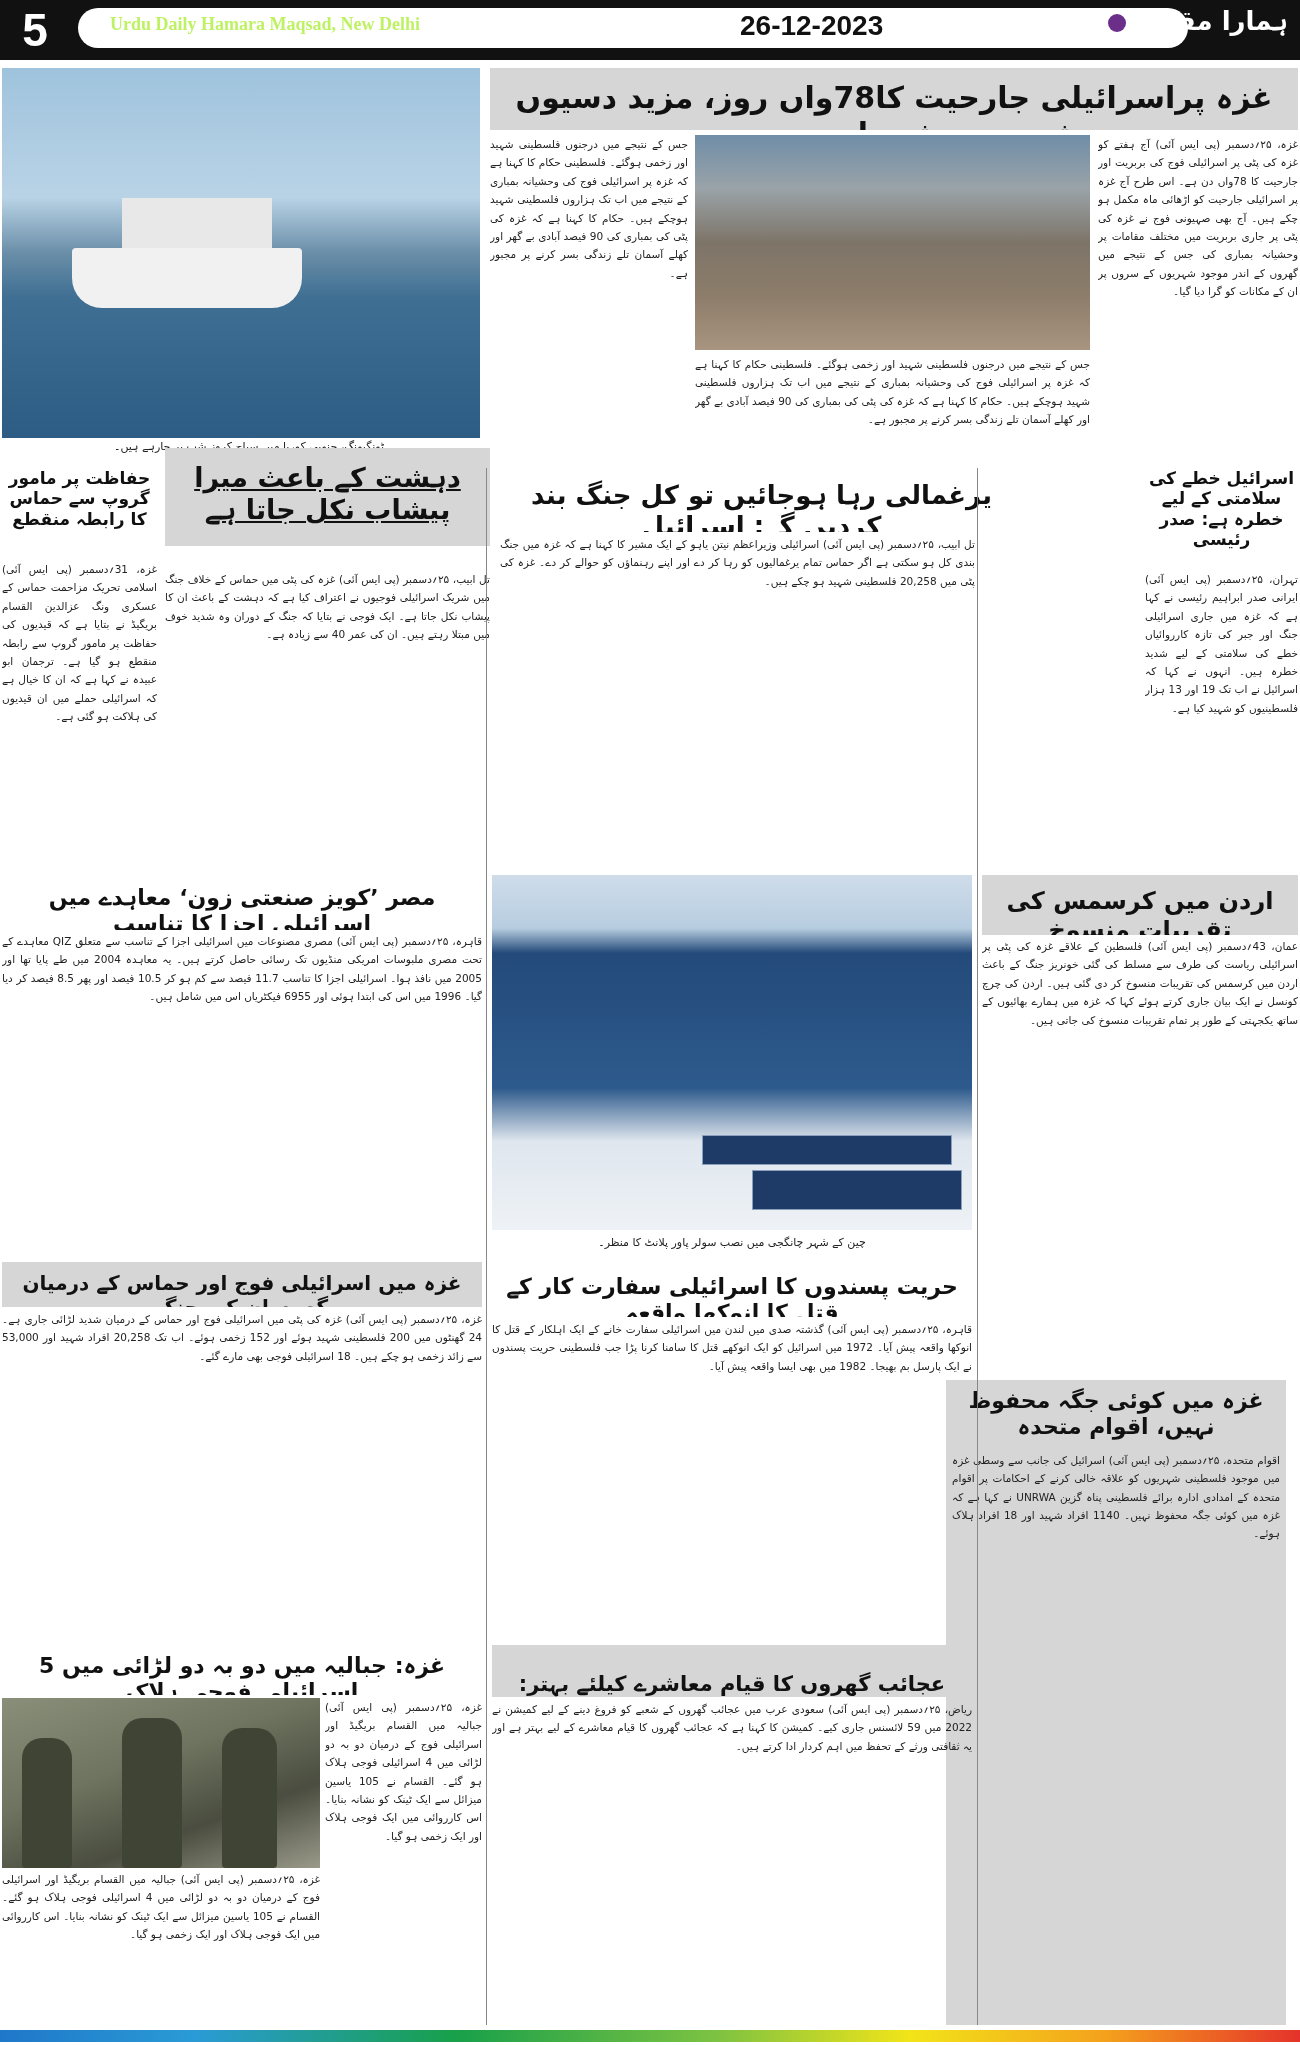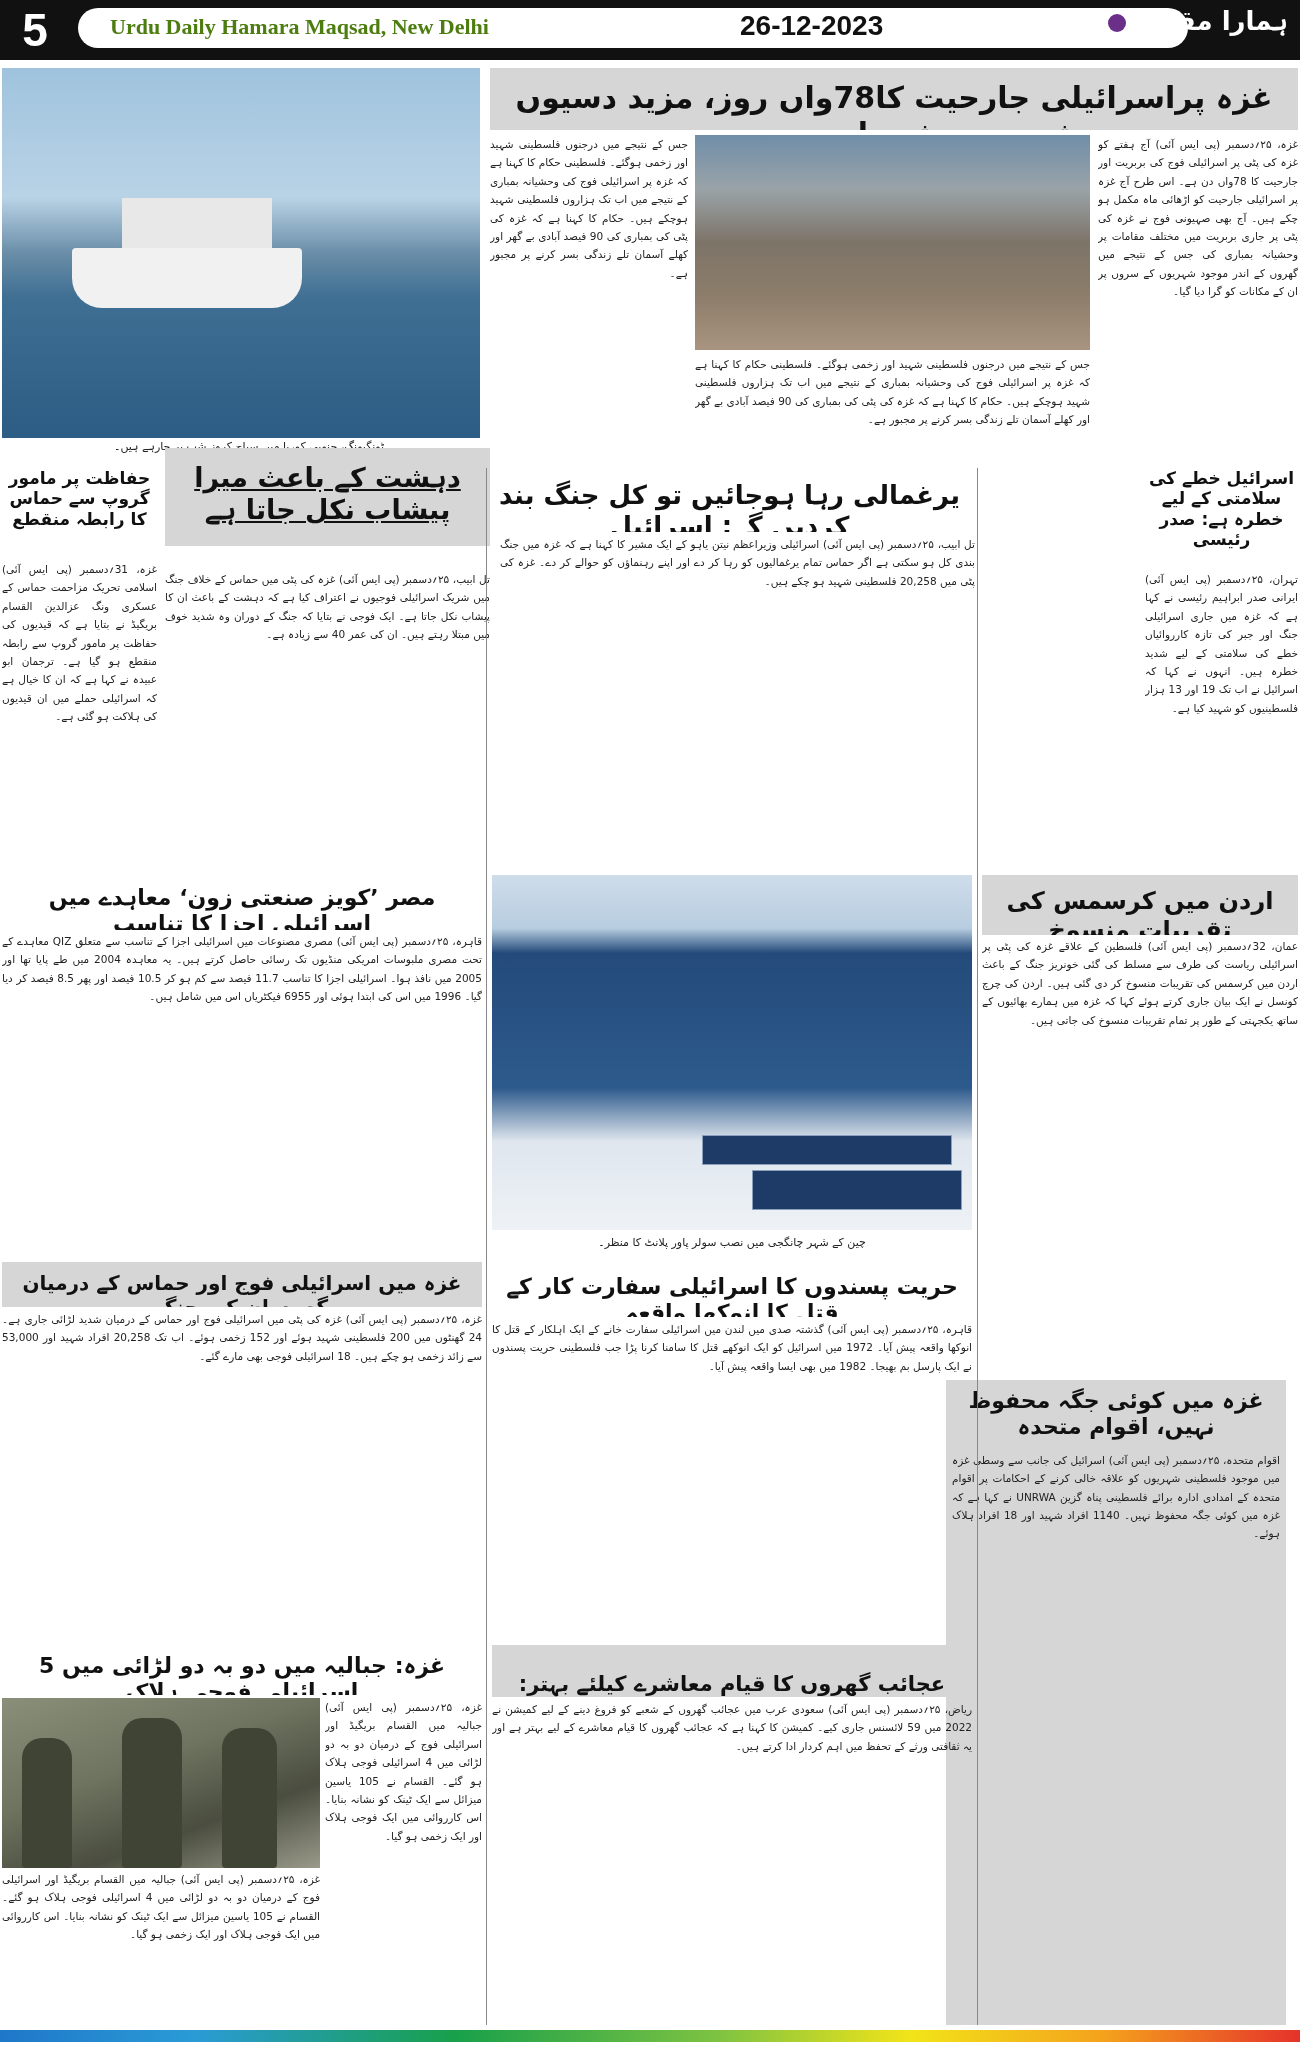--- a/index.html
+++ b/index.html
@@ -1,20 +1,20 @@
 <!DOCTYPE html>
 <html><head>
 <meta charset="utf-8">
 <style>
   * { box-sizing: border-box; margin: 0; padding: 0; }
   body { width: 1300px; height: 2045px; background: #ffffff; font-family: "DejaVu Sans", sans-serif; position: relative; overflow: hidden; color: #111; }
   .masthead { position: absolute; left: 0; top: 0; width: 1300px; height: 60px; background: #111; }
   .mast-page { position: absolute; left: 0; top: 0; width: 70px; height: 60px; color: #fff; font-family: "Liberation Sans", sans-serif; font-weight: bold; font-size: 46px; text-align: center; line-height: 60px; }
   .mast-band { position: absolute; left: 78px; top: 8px; width: 1110px; height: 40px; background: #fff; border-radius: 22px 22px 22px 22px; }
-  .mast-title { position: absolute; left: 110px; top: 14px; font-family: "Liberation Serif", serif; font-weight: bold; font-size: 22px; color: #4d7c0f; }
+  .mast-title { position: absolute; left: 110px; top: 14px; font-family: "Liberation Serif", serif; font-weight: bold; font-size: 18px; color: #bef264; }
   .mast-date { position: absolute; left: 740px; top: 10px; font-family: "Liberation Sans", sans-serif; font-weight: bold; font-size: 28px; color: #111; }
   .mast-logo { position: absolute; right: 12px; top: 6px; color: #fff; font-size: 26px; font-weight: bold; direction: rtl; }
   .mast-logo .dot { display: inline-block; width: 18px; height: 18px; border-radius: 50%; background: #6b2f8a; vertical-align: middle; margin: 0 2px; }
 
   .box { position: absolute; overflow: hidden; }
   .gray { background: #d6d6d6; }
   .headline { direction: rtl; text-align: center; font-family: "DejaVu Sans", sans-serif; font-weight: bold; color: #111; line-height: 1.2; }
   .body-text { direction: rtl; text-align: justify; font-size: 10.5px; line-height: 1.75; color: #222; }
   .caption { direction: rtl; text-align: center; font-size: 11px; color: #222; }
   .col { position: absolute; overflow: hidden; }
@@ -62,21 +62,21 @@
 <div class="box gray" style="left:165px;top:448px;width:325px;height:98px;text-decoration:underline;">
   <div class="headline" style="font-size:27px;padding-top:14px;">دہشت کے باعث میرا پیشاب نکل جاتا ہے</div>
 </div>
 <div class="col body-text" style="left:165px;top:570px;width:325px;height:290px;">تل ابیب، ۲۵؍دسمبر (پی ایس آئی) غزہ کی پٹی میں حماس کے خلاف جنگ میں شریک اسرائیلی فوجیوں نے اعتراف کیا ہے کہ دہشت کے باعث ان کا پیشاب نکل جاتا ہے۔ ایک فوجی نے بتایا کہ جنگ کے دوران وہ شدید خوف میں مبتلا رہتے ہیں۔ ان کی عمر 40 سے زیادہ ہے۔</div>
 
 <div class="box" style="left:2px;top:468px;width:155px;height:90px;">
   <div class="headline" style="font-size:17px;">حفاظت پر مامور گروپ سے حماس کا رابطہ منقطع</div>
 </div>
 <div class="col body-text" style="left:2px;top:560px;width:155px;height:300px;">غزہ، 31؍دسمبر (پی ایس آئی) اسلامی تحریک مزاحمت حماس کے عسکری ونگ عزالدین القسام بریگیڈ نے بتایا ہے کہ قیدیوں کی حفاظت پر مامور گروپ سے رابطہ منقطع ہو گیا ہے۔ ترجمان ابو عبیدہ نے کہا ہے کہ ان کا خیال ہے کہ اسرائیلی حملے میں ان قیدیوں کی ہلاکت ہو گئی ہے۔</div>
 
-<div class="box" style="left:492px;top:472px;width:475px;height:60px;">
+<div class="box" style="left:524px;top:472px;width:475px;height:60px;">
   <div class="headline" style="font-size:26px;padding-top:8px;">یرغمالی رہا ہوجائیں تو کل جنگ بند کردیں گے: اسرائیل</div>
 </div>
 <div class="col body-text" style="left:500px;top:535px;width:475px;height:325px;">تل ابیب، ۲۵؍دسمبر (پی ایس آئی) اسرائیلی وزیراعظم نیتن یاہو کے ایک مشیر کا کہنا ہے کہ غزہ میں جنگ بندی کل ہو سکتی ہے اگر حماس تمام یرغمالیوں کو رہا کر دے اور اپنے رہنماؤں کو حوالے کر دے۔ غزہ کی پٹی میں 20,258 فلسطینی شہید ہو چکے ہیں۔</div>
 
 <div class="box" style="left:1145px;top:468px;width:153px;height:100px;">
   <div class="headline" style="font-size:17px;">اسرائیل خطے کی سلامتی کے لیے خطرہ ہے: صدر رئیسی</div>
 </div>
 <div class="col body-text" style="left:1145px;top:570px;width:153px;height:290px;">تہران، ۲۵؍دسمبر (پی ایس آئی) ایرانی صدر ابراہیم رئیسی نے کہا ہے کہ غزہ میں جاری اسرائیلی جنگ اور جبر کی تازہ کارروائیاں خطے کی سلامتی کے لیے شدید خطرہ ہیں۔ انہوں نے کہا کہ اسرائیل نے اب تک 19 اور 13 ہزار فلسطینیوں کو شہید کیا ہے۔</div>
 
 <div class="box" style="left:2px;top:875px;width:480px;height:55px;">
@@ -86,21 +86,21 @@
 
 <div class="box img-solar" style="left:492px;top:875px;width:480px;height:355px;">
   <div class="panel-row" style="left:210px;top:260px;width:250px;height:30px;"></div>
   <div class="panel-row" style="left:260px;top:295px;width:210px;height:40px;"></div>
 </div>
 <div class="box caption" style="left:492px;top:1236px;width:480px;height:18px;">چین کے شہر چانگجی میں نصب سولر پاور پلانٹ کا منظر۔</div>
 
 <div class="box gray" style="left:982px;top:875px;width:316px;height:60px;">
   <div class="headline" style="font-size:24px;padding-top:12px;">اردن میں کرسمس کی تقریبات منسوخ</div>
 </div>
-<div class="col body-text" style="left:982px;top:937px;width:316px;height:440px;">عمان، 32؍دسمبر (پی ایس آئی) فلسطین کے علاقے غزہ کی پٹی پر اسرائیلی ریاست کی طرف سے مسلط کی گئی خونریز جنگ کے باعث اردن میں کرسمس کی تقریبات منسوخ کر دی گئی ہیں۔ اردن کی چرچ کونسل نے ایک بیان جاری کرتے ہوئے کہا کہ غزہ میں ہمارے بھائیوں کے ساتھ یکجہتی کے طور پر تمام تقریبات منسوخ کی جاتی ہیں۔</div>
+<div class="col body-text" style="left:982px;top:937px;width:316px;height:440px;">عمان، 43؍دسمبر (پی ایس آئی) فلسطین کے علاقے غزہ کی پٹی پر اسرائیلی ریاست کی طرف سے مسلط کی گئی خونریز جنگ کے باعث اردن میں کرسمس کی تقریبات منسوخ کر دی گئی ہیں۔ اردن کی چرچ کونسل نے ایک بیان جاری کرتے ہوئے کہا کہ غزہ میں ہمارے بھائیوں کے ساتھ یکجہتی کے طور پر تمام تقریبات منسوخ کی جاتی ہیں۔</div>
 
 <div class="box gray" style="left:2px;top:1262px;width:480px;height:45px;">
   <div class="headline" style="font-size:20px;padding-top:9px;">غزہ میں اسرائیلی فوج اور حماس کے درمیان گھمسان کی جنگ</div>
 </div>
 <div class="col body-text" style="left:2px;top:1310px;width:480px;height:300px;">غزہ، ۲۵؍دسمبر (پی ایس آئی) غزہ کی پٹی میں اسرائیلی فوج اور حماس کے درمیان شدید لڑائی جاری ہے۔ 24 گھنٹوں میں 200 فلسطینی شہید ہوئے اور 152 زخمی ہوئے۔ اب تک 20,258 افراد شہید اور 53,000 سے زائد زخمی ہو چکے ہیں۔ 18 اسرائیلی فوجی بھی مارے گئے۔</div>
 
 <div class="box" style="left:492px;top:1262px;width:480px;height:55px;">
   <div class="headline" style="font-size:22px;padding-top:12px;">حریت پسندوں کا اسرائیلی سفارت کار کے قتل کا انوکھا واقعہ</div>
 </div>
 <div class="col body-text" style="left:492px;top:1320px;width:480px;height:295px;">قاہرہ، ۲۵؍دسمبر (پی ایس آئی) گذشتہ صدی میں لندن میں اسرائیلی سفارت خانے کے ایک اہلکار کے قتل کا انوکھا واقعہ پیش آیا۔ 1972 میں اسرائیل کو ایک انوکھے قتل کا سامنا کرنا پڑا جب فلسطینی حریت پسندوں نے ایک پارسل بم بھیجا۔ 1982 میں بھی ایسا واقعہ پیش آیا۔</div>

